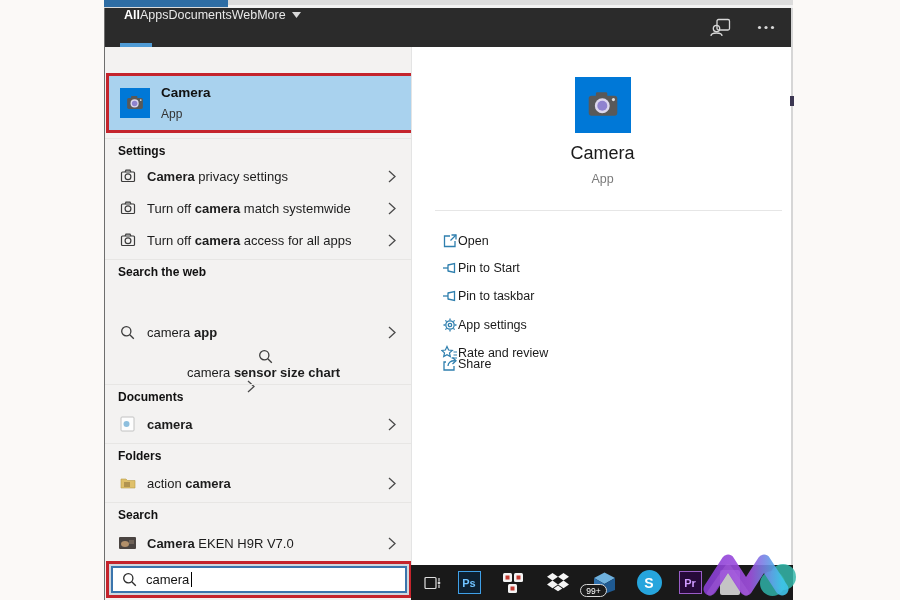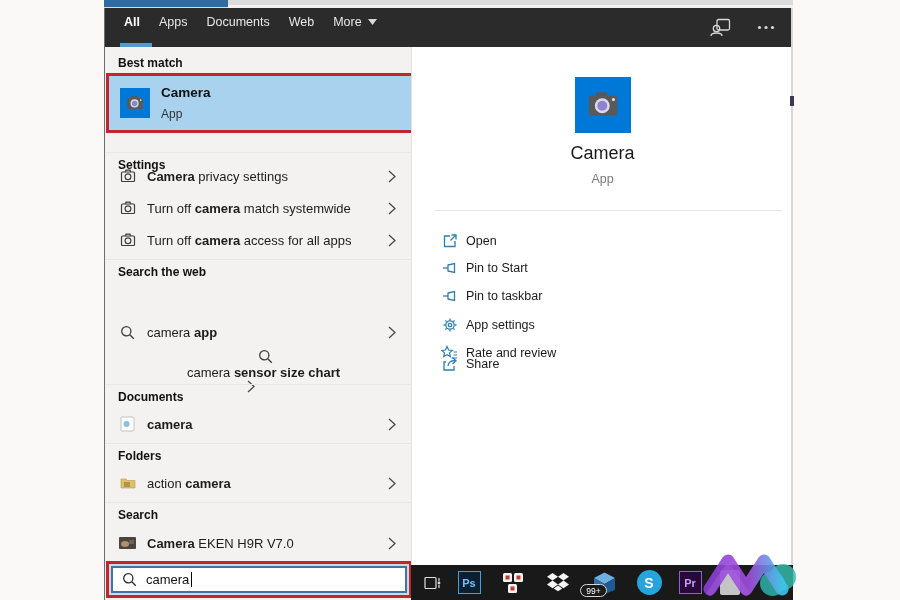--- a/index.html
+++ b/index.html
@@ -6,21 +6,21 @@
   body { font-family:"Liberation Sans", sans-serif; background:#fff; }
   .page { position:relative; width:900px; height:600px; background:#fbf9f7; overflow:hidden; }
 
   
   .sliver { position:absolute; left:104px; top:0; width:689px; height:8px; background:#dcdcdc; }
   .sliver .tab-active { position:absolute; left:0; top:0; width:124px; height:7px; background:#2e6da4; }
   .sliver .tab-line { position:absolute; left:124px; top:5px; right:0; height:3px; background:#f2f2f2; }
 
   
   .topbar { position:absolute; left:104px; top:8px; width:689px; height:39px; background:#2b2b2b; }
-  .tabs { position:absolute; left:20px; top:0; height:27px; display:flex; align-items:center; gap:19px; }
+  .tabs { position:absolute; left:20px; top:0; height:27px; display:flex; align-items:flex-start; }
   .tab { font-size:12.5px; color:#e8e8e8; cursor:default; display:flex; align-items:center; gap:6px; }
   .tab.active { color:#fff; font-weight:bold; }
   .tab-underline { position:absolute; left:16px; top:35px; width:32px; height:4px; background:#4f9bd5; }
   .topbar-right { position:absolute; right:18px; top:0; height:39px; display:flex; align-items:center; gap:26px; }
 
   
   .body-left { position:absolute; left:105px; top:47px; width:306px; height:553px; background:#f3f2f1; }
   .panel-edge { position:absolute; left:104px; top:8px; width:1px; height:592px; background:#6e6e6e; }
   .sec-hdr { position:absolute; left:0; width:100%; border-top:1px solid #e7e6e4; padding:5px 0 0 13px; font-size:12px; font-weight:bold; color:#111; }
   .sec-hdr.first { border-top:none; }
@@ -42,21 +42,21 @@
   .caret { display:inline-block; width:1px; height:15px; background:#000; margin-left:2px; vertical-align:-3px; }
 
   
   .body-right { position:absolute; left:411px; top:47px; width:382px; height:518px; background:#fff; border-left:1px solid #e4e4e4; }
   .hero-tile { position:absolute; left:163px; top:30px; width:56px; height:56px; background:#0078d7; display:flex; align-items:center; justify-content:center; }
   .hero-title { position:absolute; left:0; top:96px; width:100%; text-align:center; font-size:18px; color:#1a1a1a; }
   .hero-sub { position:absolute; left:0; top:125px; width:100%; text-align:center; font-size:12.5px; color:#7a7a7a; }
   .divider { position:absolute; left:23px; top:163px; width:347px; height:1px; background:#e6e6e6; }
   .act-row { position:absolute; left:0; width:100%; height:26px; display:flex; align-items:center; }
   .act-ico { margin-left:29px; width:17px; height:17px; display:flex; align-items:center; justify-content:center; flex:none; }
-  .act-lbl { margin-left:8px; font-size:12.5px; color:#1a1a1a; }
+  .act-lbl { margin-left:0; font-size:12.5px; color:#1a1a1a; }
 
   
   .taskbar { position:absolute; left:411px; top:565px; width:382px; height:35px; background:#191919; }
   .tb-ico { position:absolute; top:0; height:35px; display:flex; align-items:center; justify-content:center; }
   .ps-tile { width:23px; height:23px; background:#0d2031; border:1px solid #3fa0e8; color:#6fc2ff; font-size:11px; font-weight:bold; display:flex; align-items:center; justify-content:center; }
   .pr-tile { width:23px; height:23px; background:#270a3a; border:1px solid #9a5cc8; color:#cf9bff; font-size:11px; font-weight:bold; display:flex; align-items:center; justify-content:center; }
   .skype-circle { width:25px; height:25px; border-radius:50%; background:#26a5dd; color:#fff; font-size:14px; font-weight:bold; display:flex; align-items:center; justify-content:center; }
   .mail-badge { position:absolute; left:169px; top:19px; width:27px; height:13px; background:#1b1b1b; border:1px solid #d8d8d8; border-radius:7px; color:#fff; font-size:8.5px; display:flex; align-items:center; justify-content:center; }
   .teal-circle { position:absolute; left:349px; top:6px; width:25px; height:25px; border-radius:50%; background:#2ea9a0; opacity:.9; }
   .explorer-ghost { position:absolute; left:309px; top:5px; width:20px; height:25px; background:#e3e3e3; opacity:.85; border-radius:2px; }
@@ -102,37 +102,36 @@
           <circle cx="9" cy="2.5" r="1.6" fill="#d8d8d8"></circle>
           <circle cx="15.5" cy="2.5" r="1.6" fill="#d8d8d8"></circle>
       </svg>
     </div>
   </div>
 
   <div class="panel-edge"></div>
 
   <div class="body-left">
 
-    <div class="sec-hdr first" style="top:4px;">Best match</div>
 
     <div class="bm-box">
       <div class="bm-ico">
         <svg width="22" height="22" viewBox="0 0 28 28">
           <rect x="9" y="5" width="8" height="4" rx="1" fill="#585858"></rect>
           <rect x="4" y="7.5" width="20" height="14" rx="2" fill="#595959"></rect>
           <circle cx="13.5" cy="14.5" r="5.2" fill="#ddd8ee"></circle>
           <circle cx="13.5" cy="14.5" r="3.5" fill="#8f83cf"></circle>
           <circle cx="21.3" cy="10.2" r="1.1" fill="#e0e0e0"></circle>
         </svg>
       </div>
       <div class="bm-title">Camera</div>
       <div class="bm-sub">App</div>
     </div>
 
-    <div class="sec-hdr" style="top:105px;">Settings</div>
+    <div class="sec-hdr" style="top:91px;">Settings</div>
 
     <div class="row" style="top:113px;">
       <span class="row-ico">
         <svg width="16" height="16" viewBox="0 0 16 16" fill="none" stroke="#3c3c3c" stroke-width="1.2">
             <rect x="1.5" y="4" width="13" height="9.5" rx="1"></rect>
             <path d="M5 4 L6 2.2 L10 2.2 L11 4"></path>
             <circle cx="8" cy="8.7" r="2.9"></circle>
           </svg>
       </span>
       <span class="row-txt"><b>Camera</b><span> privacy settings</span></span>

